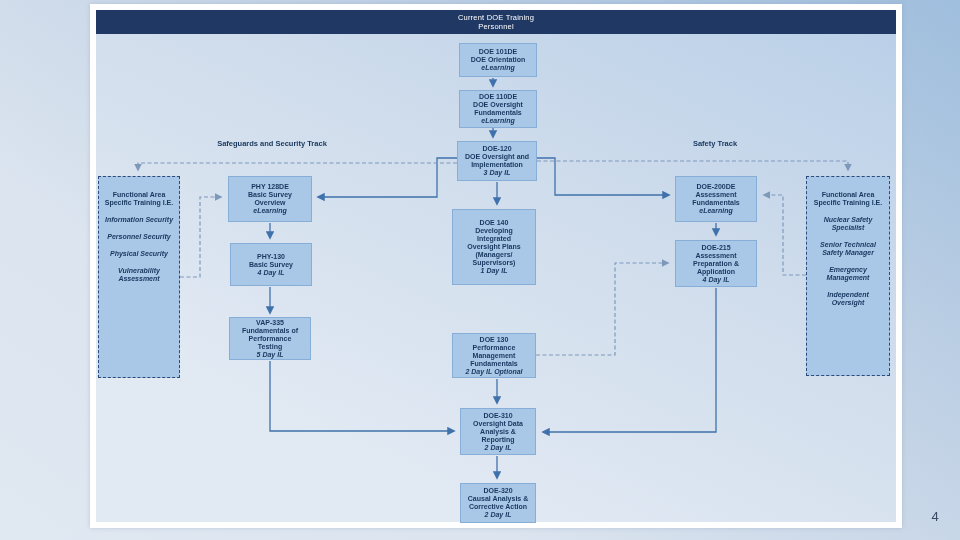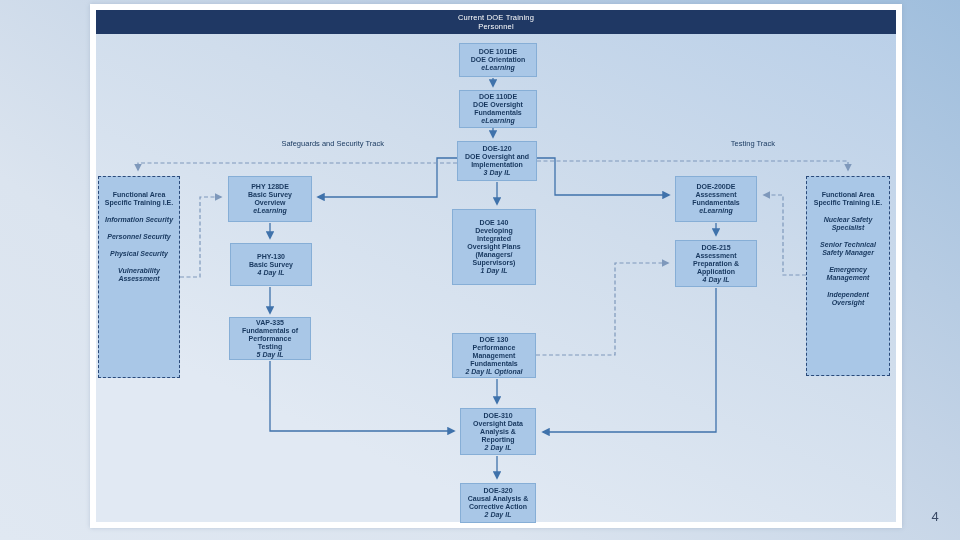--- a/index.html
+++ b/index.html
@@ -32,40 +32,40 @@
   .func{
     position:absolute;box-sizing:border-box;
     background:var(--box_fill,#a9c7e7);border:1.5px dashed var(--func_border,#2a4a7a);
     color:var(--text,#17375e);
     text-align:center;font-size:7px;line-height:8px;font-weight:bold;
     padding:14px 4px 0 4px;
   }
   .func .items div{font-style:italic;margin-top:9px;}
   .track-label{
     position:absolute;color:var(--text,#17375e);
-    font-size:7.5px;font-weight:normal;text-align:right;
+    font-size:7.5px;font-weight:bold;text-align:center;
   }
   .page-number{
     position:absolute;left:922px;top:509px;width:26px;
     color:#3a4a66;font-size:13px;text-align:center;
   }
   svg.connectors{position:absolute;left:0;top:0;pointer-events:none;}
 </style>
 </head>
 <body>
 
 <div class="slide-frame"></div>
 
 <div class="header-bar">
   <div>Current DOE Training</div>
   <div>Personnel</div>
 </div>
 
 <div class="track-label" style="left:160px;top:139px;width:224px;">Safeguards and Security Track</div>
-<div class="track-label" style="left:655px;top:139px;width:120px;">Testing Track</div>
+<div class="track-label" style="left:655px;top:139px;width:120px;">Safety Track</div>
 
 <svg class="connectors" width="960" height="540" viewBox="0 0 960 540">
   <defs>
     <marker id="ah-solid" viewBox="0 0 10 10" refX="8" refY="5" markerWidth="6.5" markerHeight="6.5" orient="auto-start-reverse">
       <path d="M0,0 L10,5 L0,10 z" fill="#3f72ab"></path>
     </marker>
     <marker id="ah-dash" viewBox="0 0 10 10" refX="8" refY="5" markerWidth="6.5" markerHeight="6.5" orient="auto-start-reverse">
       <path d="M0,0 L10,5 L0,10 z" fill="#7e98bb"></path>
     </marker>
   </defs>

